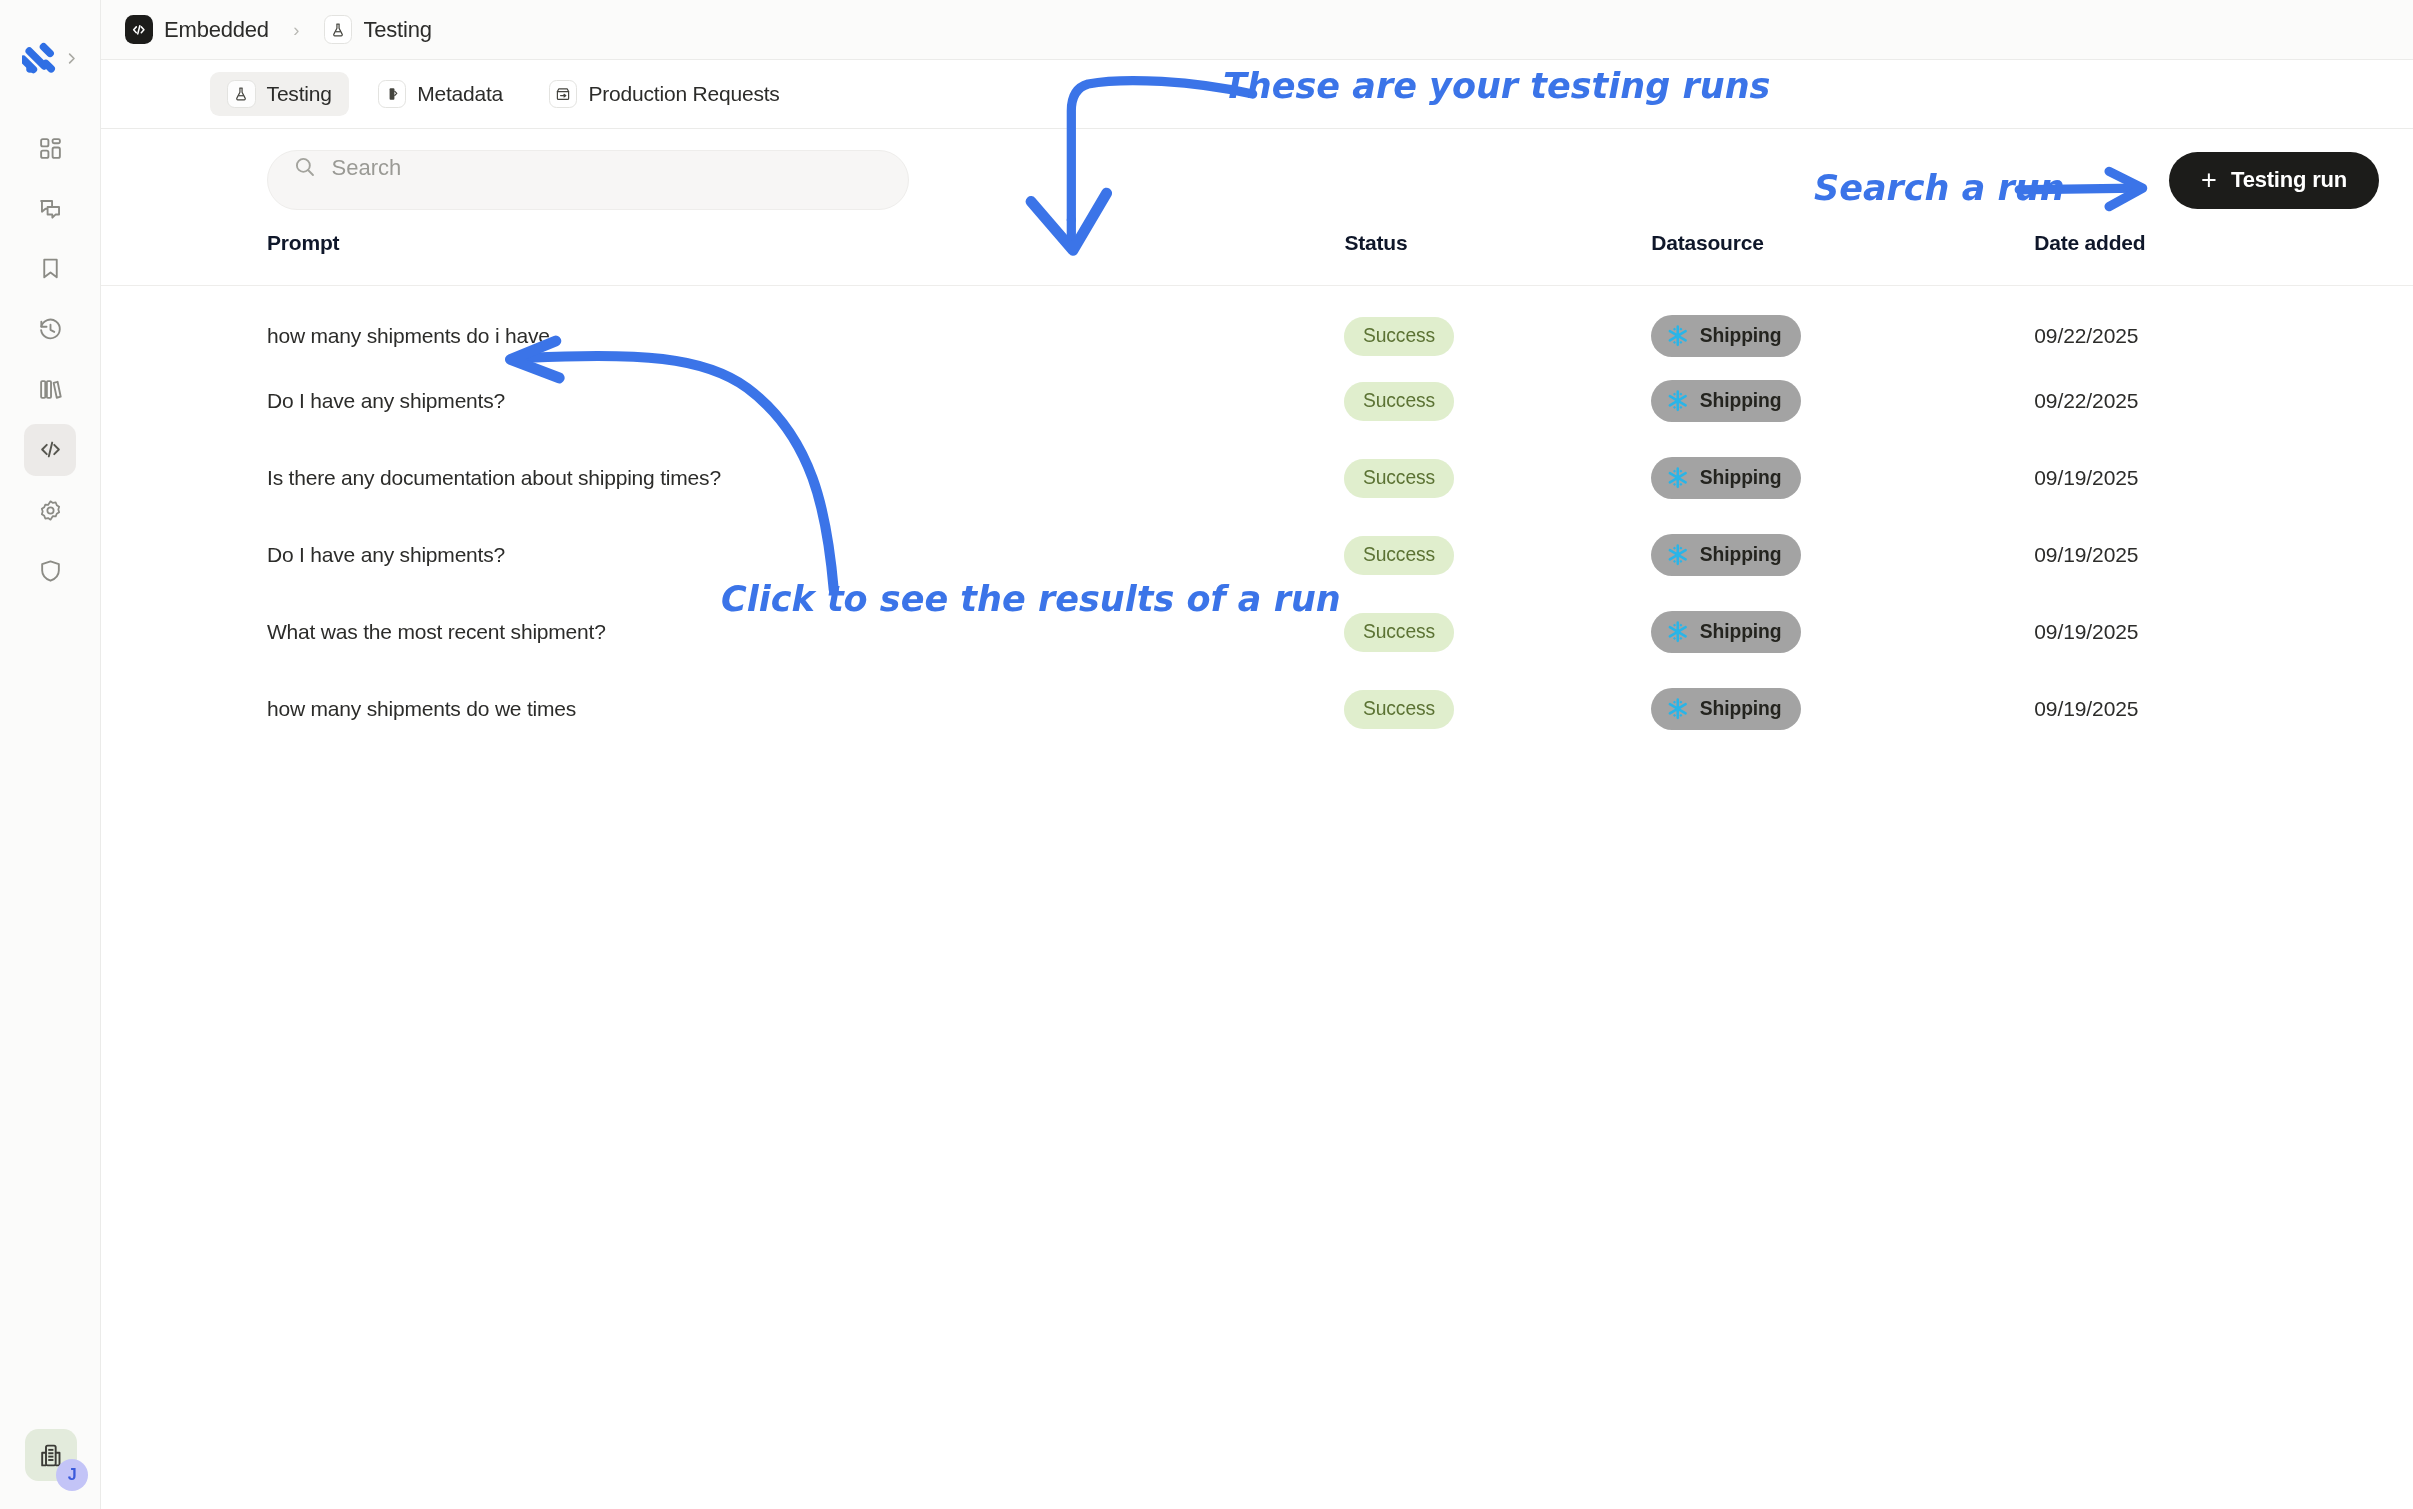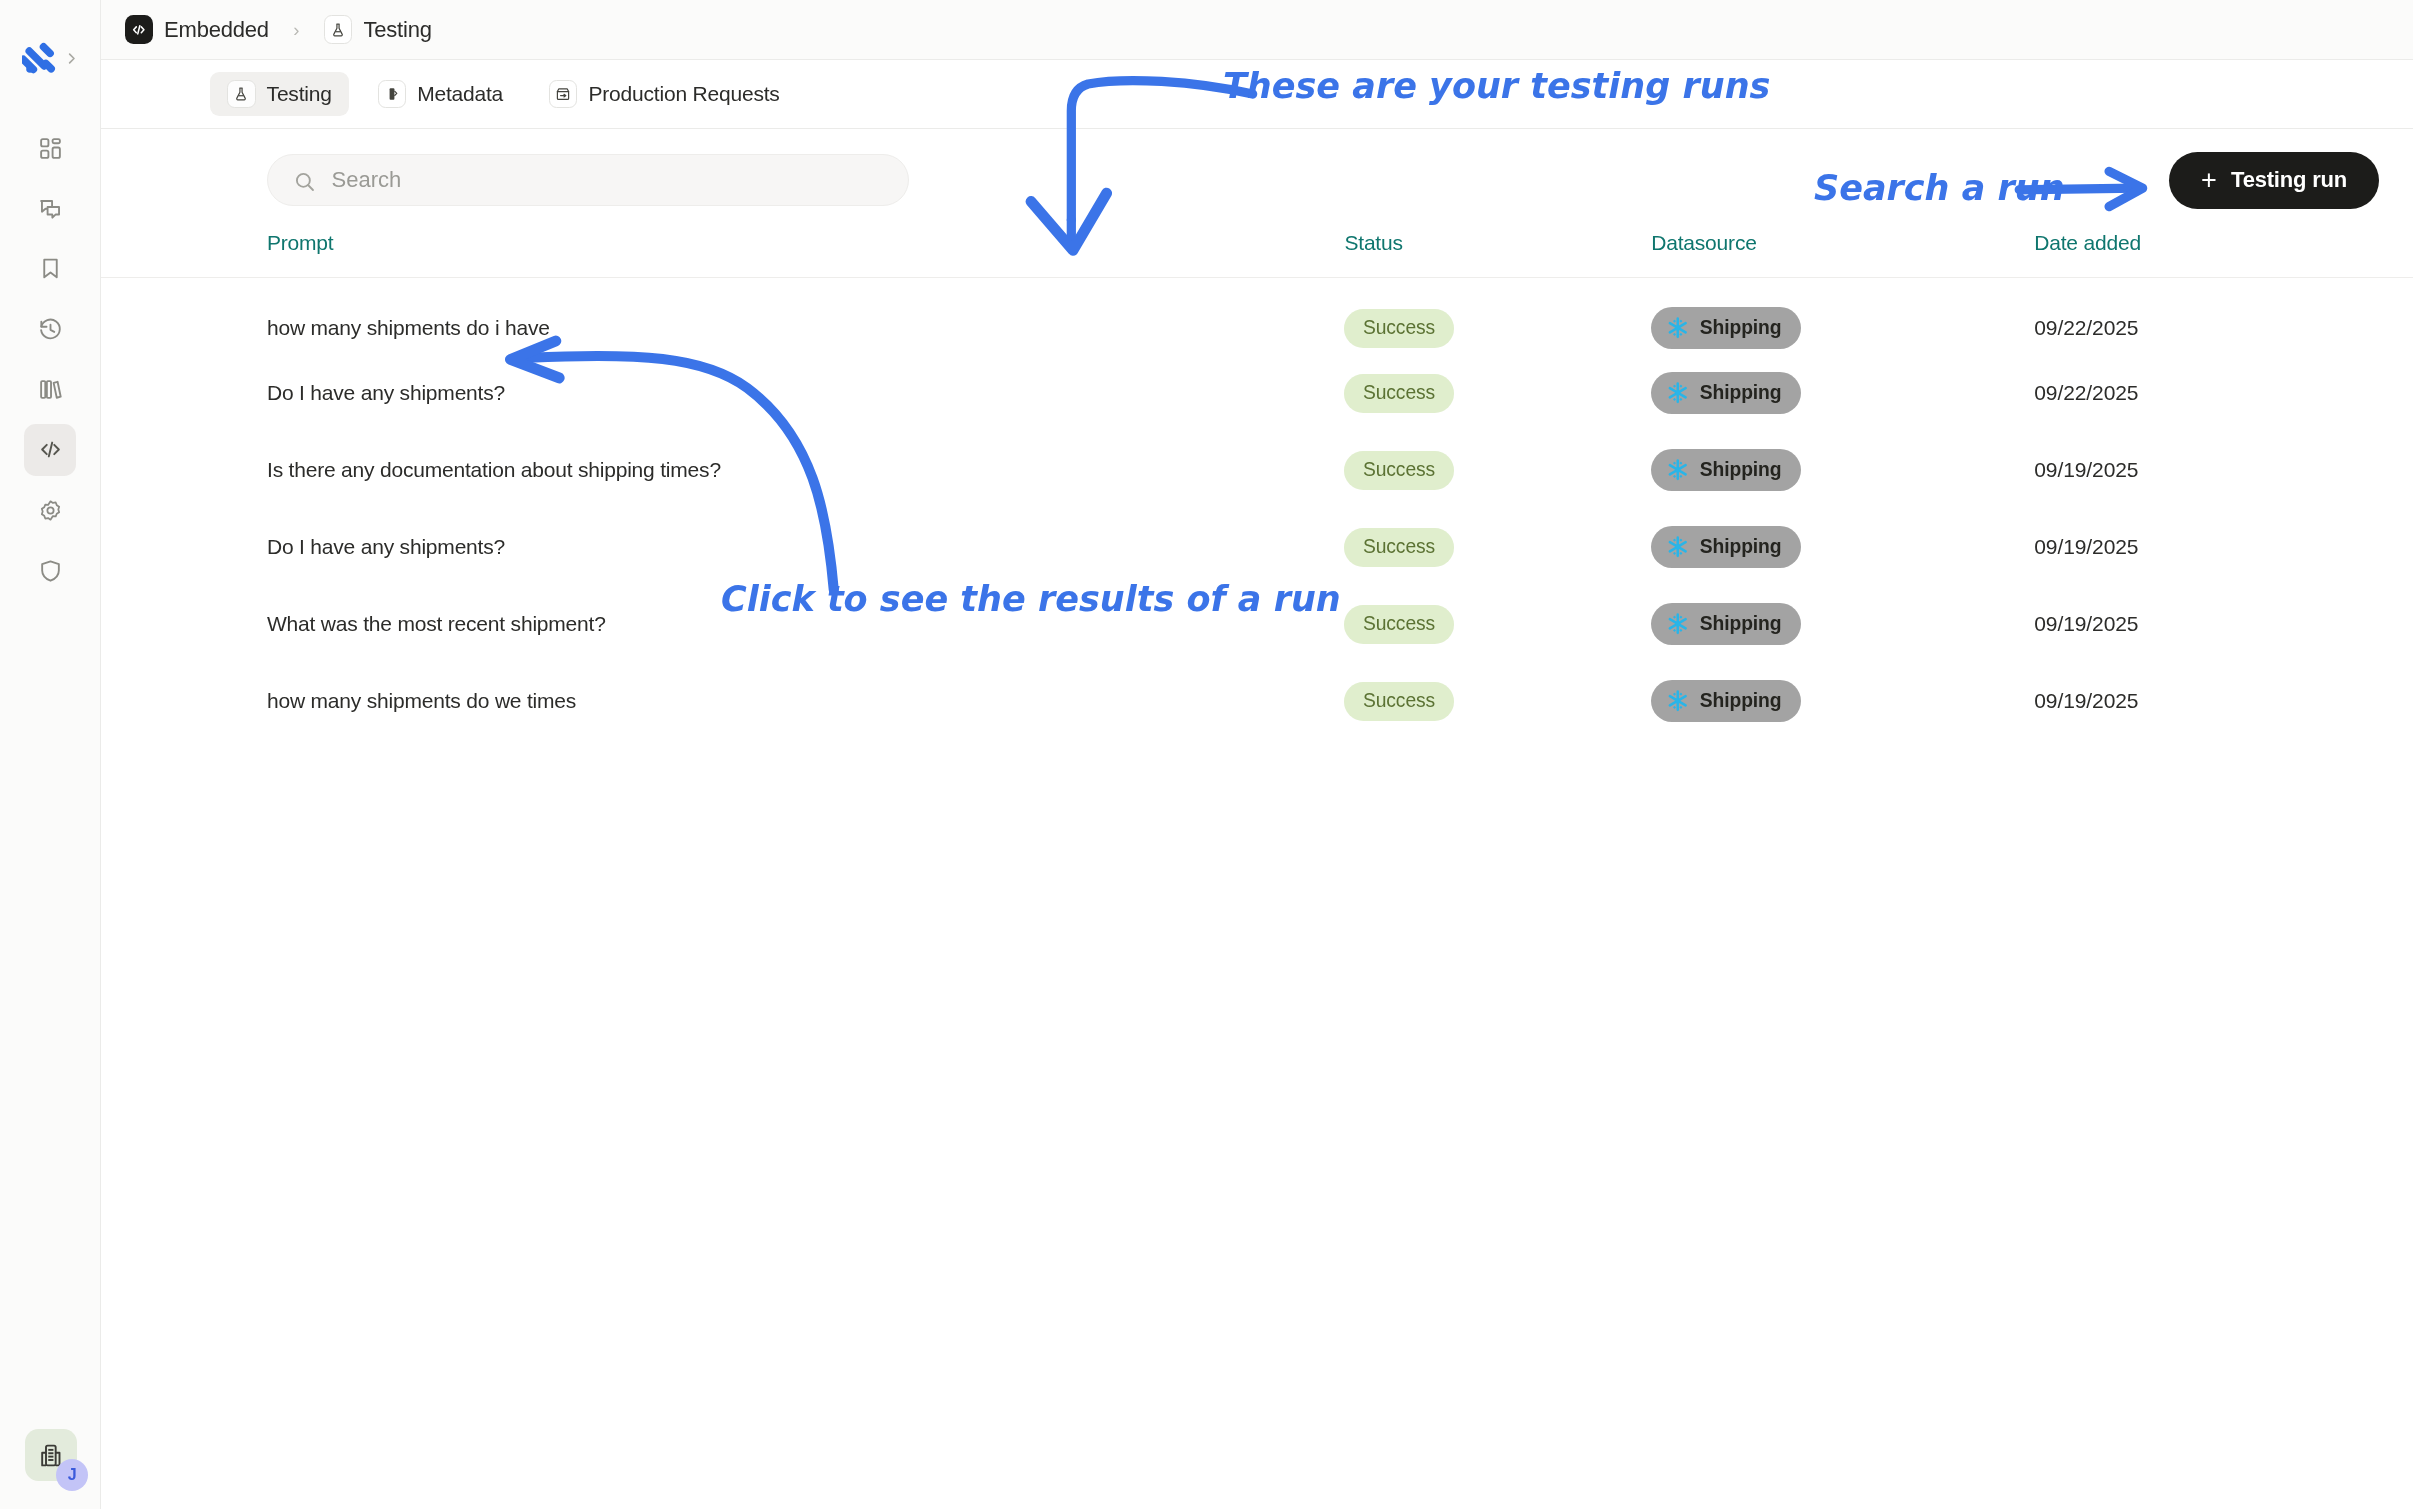--- a/index.html
+++ b/index.html
@@ -106,24 +106,24 @@
   .tab-ic svg { width: 16px; height: 16px; display: block; }
   .tab-lbl { font-size: 21px; color: #2c2c2a; letter-spacing: -0.2px; white-space: nowrap; }
 
   .toolbar {
     height: 102px; flex: 0 0 102px;
     display: flex; align-items: center;
     padding: 0 34px 0 166px;
     position: relative;
   }
   .search {
-    width: 642px; height: 52px; border-radius: 30px;
+    width: 642px; height: 60px; border-radius: 30px;
     background: #f7f6f5; border: 0.8px solid #eeedeb;
-    display: flex; align-items: flex-end; gap: 15px;
-    padding: 12px 25px;
+    display: flex; align-items: flex-start; gap: 15px;
+    padding: 4px 25px;
   }
   .search svg { width: 23.5px; height: 23.5px; flex: 0 0 23.5px; display: block; }
   .search input {
     border: 0; outline: 0; background: transparent;
     font-family: "Liberation Sans", sans-serif;
     font-size: 22px; color: #3a3a38; width: 100%;
   }
   .search input::placeholder { color: #9a9a95; }
 
   .create-btn {
@@ -135,22 +135,22 @@
     font-family: "Liberation Sans", sans-serif;
   }
   .create-btn .plus { font-size: 27px; font-weight: 400; line-height: 1; color: #fff; }
   .create-btn .lbl { font-size: 22px; font-weight: 700; letter-spacing: -0.2px; color: #fff; }
 
   
   .tablewrap { flex: 1 1 auto; }
   table { width: 100%; border-collapse: collapse; table-layout: fixed; }
   thead th {
     text-align: left;
-    font-size: 21px; font-weight: 400; color: #0f766e;
-    padding: 0 0 22px 0;
+    font-size: 21px; font-weight: 700; color: #0f172a;
+    padding: 0 0 30px 0;
     border-bottom: 0.8px solid #eeedeb;
     letter-spacing: -0.2px;
   }
   .c-prompt { width: 1159px; padding-left: 166px !important; }
   .c-status { width: 286px; }
   .c-ds     { width: 357px; }
   .c-date   { width: 353px; }
 
   tbody td { padding: 0; height: 77px; vertical-align: middle; font-size: 21px; color: #2c2c2a; }
   tbody tr { cursor: pointer; }

